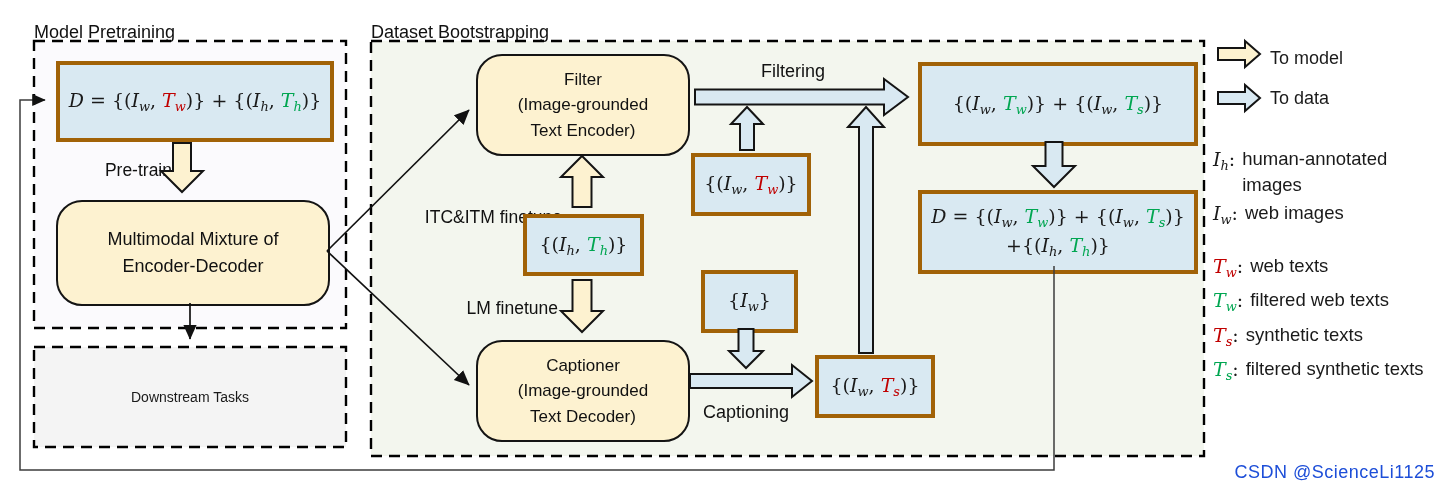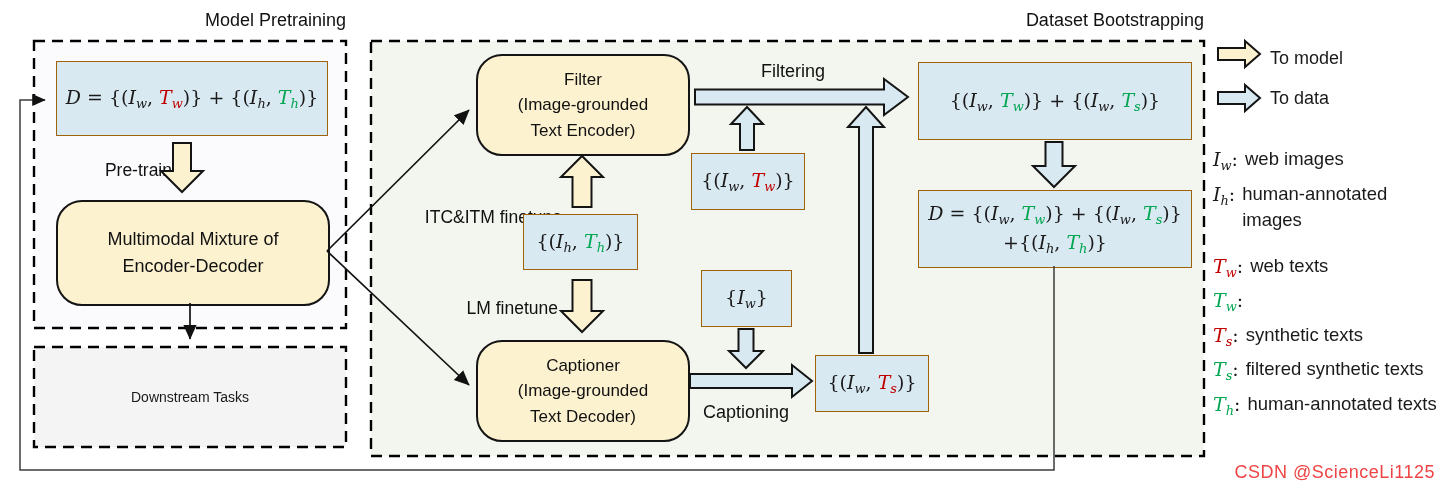--- a/index.html
+++ b/index.html
@@ -2,42 +2,42 @@
 <html><head>
 <meta charset="utf-8">
 <style>
   html,body{margin:0;padding:0;background:#fff;}
   .stage{position:relative;width:1437px;height:491px;background:#ffffff;
          font-family:"Liberation Sans",sans-serif;color:#1a1a1a;overflow:hidden;}
   .section-bg{position:absolute;}
   .bg-pretrain{left:34px;top:41px;width:312px;height:287px;background:#fbfafd;}
   .bg-downstream{left:34px;top:347px;width:312px;height:100px;background:#f4f4f4;}
   .bg-bootstrap{left:371px;top:41px;width:833px;height:415px;background:#f3f6ee;}
-  .section-title{position:absolute;top:10px;font-size:18px;text-align:right;color:#111;}
-  .bluebox{position:absolute;background:#d9e9f2;border:1px solid #a16207;
+  .section-title{position:absolute;top:22px;font-size:18px;text-align:left;color:#111;}
+  .bluebox{position:absolute;background:#d9e9f2;border:4px solid #a16207;
            display:flex;flex-direction:column;align-items:center;justify-content:center;
            text-align:center;}
   .creambox{position:absolute;background:#fdf2d0;border:2.3px solid #141414;border-radius:26px;
             display:flex;align-items:center;justify-content:center;text-align:center;
             font-size:17px;line-height:1.5;white-space:pre-line;color:#111;}
   .dashedbox-label{white-space:pre-line;}
   .downstream{position:absolute;left:34px;top:347px;width:312px;height:100px;
               display:flex;align-items:center;justify-content:center;font-size:14px;}
   .label{position:absolute;font-size:17.5px;white-space:nowrap;color:#111;}
   .formula{font-family:"DejaVu Serif",serif;font-size:19px;color:#1a1a1a;}
   .formula .it{font-style:italic;}
   .formula .sub{font-size:0.68em;font-style:italic;vertical-align:-0.28em;}
   .legend{position:absolute;left:1213px;top:146px;width:224px;}
   .legend-item{display:flex;line-height:26px;margin-bottom:2px;font-size:18.5px;}
   .legend-item .sym{flex:none;margin-right:7px;}
   .legend-item .ltxt{font-family:"Liberation Sans",sans-serif;}
   .legend-item.gap{margin-top:20px;}
   .legend-arrow-label{position:absolute;font-size:18px;}
   .watermark{position:absolute;left:1150px;top:462px;width:285px;text-align:right;
-             font-size:18px;color:#ef4444;letter-spacing:0.5px;}
+             font-size:18px;color:#1d4ed8;letter-spacing:0.5px;}
   svg.overlay{position:absolute;left:0;top:0;pointer-events:none;}
   .thin{stroke:#3c3c3c;stroke-width:1.5;fill:none;}
   .thin2{stroke:#111;stroke-width:1.7;fill:none;}
   .dash{fill:none;stroke:#000;stroke-width:2.4;stroke-dasharray:11 7;}
 </style>
 </head>
 <body>
 
 <div class="stage">
 
@@ -102,45 +102,42 @@
   <div class="bluebox" style="left:918px;top:190px;width:272px;height:76px;line-height:1.45;">
     <div class="formula"><span class="it">D</span><span> = {(</span><span class="it">I</span><span class="sub">w</span><span>, </span><span class="it" style="color: rgb(0, 166, 81);">T</span><span class="sub" style="color: rgb(0, 166, 81);">w</span><span>)} + {(</span><span class="it">I</span><span class="sub">w</span><span>, </span><span class="it" style="color: rgb(0, 166, 81);">T</span><span class="sub" style="color: rgb(0, 166, 81);">s</span><span>)}</span></div>
     <div class="formula"><span>+{(</span><span class="it">I</span><span class="sub">h</span><span>, </span><span class="it" style="color: rgb(0, 166, 81);">T</span><span class="sub" style="color: rgb(0, 166, 81);">h</span><span>)}</span></div>
   </div>
 
   <div class="legend-arrow-label" style="left:1270px;top:48px;">To model</div>
   <div class="legend-arrow-label" style="left:1270px;top:88px;">To data</div>
 
   <div class="legend" id="legend-list">
       <div class="legend-item">
+        <span class="formula sym"><span class="it">I</span><span class="sub">h</span><span>:</span></span>
+        <span class="ltxt">human-annotated images</span>
+      </div>
+      <div class="legend-item">
         <span class="formula sym"><span class="it">I</span><span class="sub">w</span><span>:</span></span>
         <span class="ltxt">web images</span>
-      </div>
-      <div class="legend-item">
-        <span class="formula sym"><span class="it">I</span><span class="sub">h</span><span>:</span></span>
-        <span class="ltxt">human-annotated images</span>
       </div>
       <div class="legend-item gap">
         <span class="formula sym"><span class="it" style="color: rgb(192, 0, 0);">T</span><span class="sub" style="color: rgb(192, 0, 0);">w</span><span>:</span></span>
         <span class="ltxt">web texts</span>
       </div>
       <div class="legend-item">
         <span class="formula sym"><span class="it" style="color: rgb(0, 166, 81);">T</span><span class="sub" style="color: rgb(0, 166, 81);">w</span><span>:</span></span>
+        <span class="ltxt">filtered web texts</span>
       </div>
       <div class="legend-item">
         <span class="formula sym"><span class="it" style="color: rgb(192, 0, 0);">T</span><span class="sub" style="color: rgb(192, 0, 0);">s</span><span>:</span></span>
         <span class="ltxt">synthetic texts</span>
       </div>
       <div class="legend-item">
         <span class="formula sym"><span class="it" style="color: rgb(0, 166, 81);">T</span><span class="sub" style="color: rgb(0, 166, 81);">s</span><span>:</span></span>
         <span class="ltxt">filtered synthetic texts</span>
-      </div>
-      <div class="legend-item">
-        <span class="formula sym"><span class="it" style="color: rgb(0, 166, 81);">T</span><span class="sub" style="color: rgb(0, 166, 81);">h</span><span>:</span></span>
-        <span class="ltxt">human-annotated texts</span>
       </div>
     </div>
 
   <div class="watermark">CSDN @ScienceLi1125</div>
 
   <svg class="overlay" width="1437" height="491" viewBox="0 0 1437 491">
     <defs>
       <marker id="ah" markerWidth="10" markerHeight="9" refX="8.5" refY="4" orient="auto">
         <path d="M0,0 L9,4 L0,8 Z" fill="#111"></path>
       </marker>

